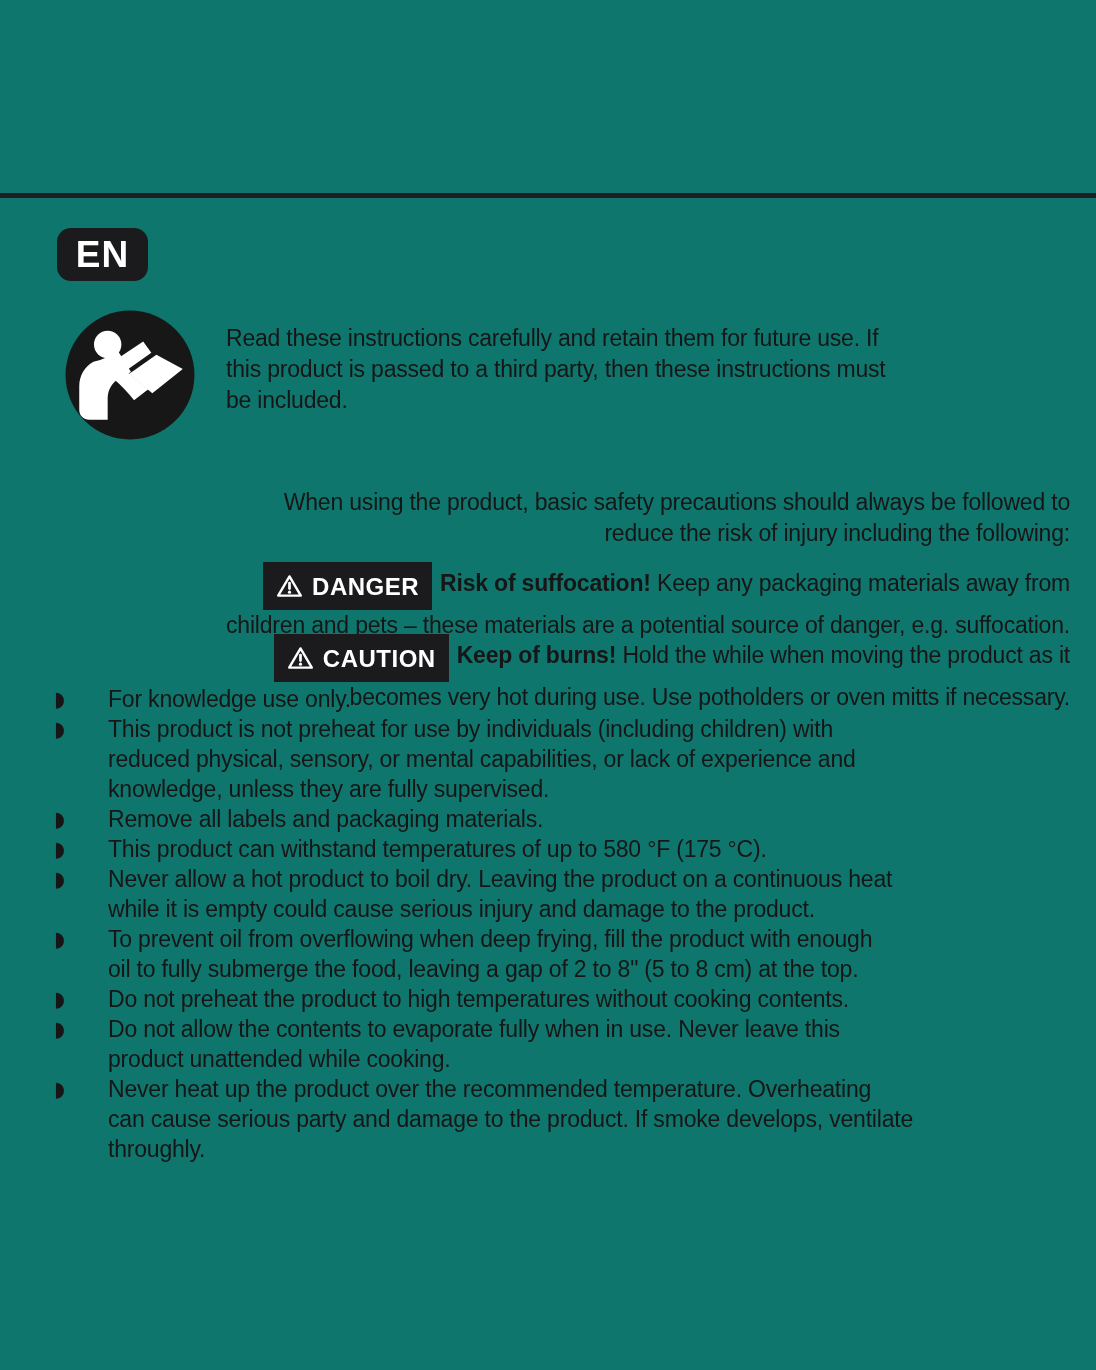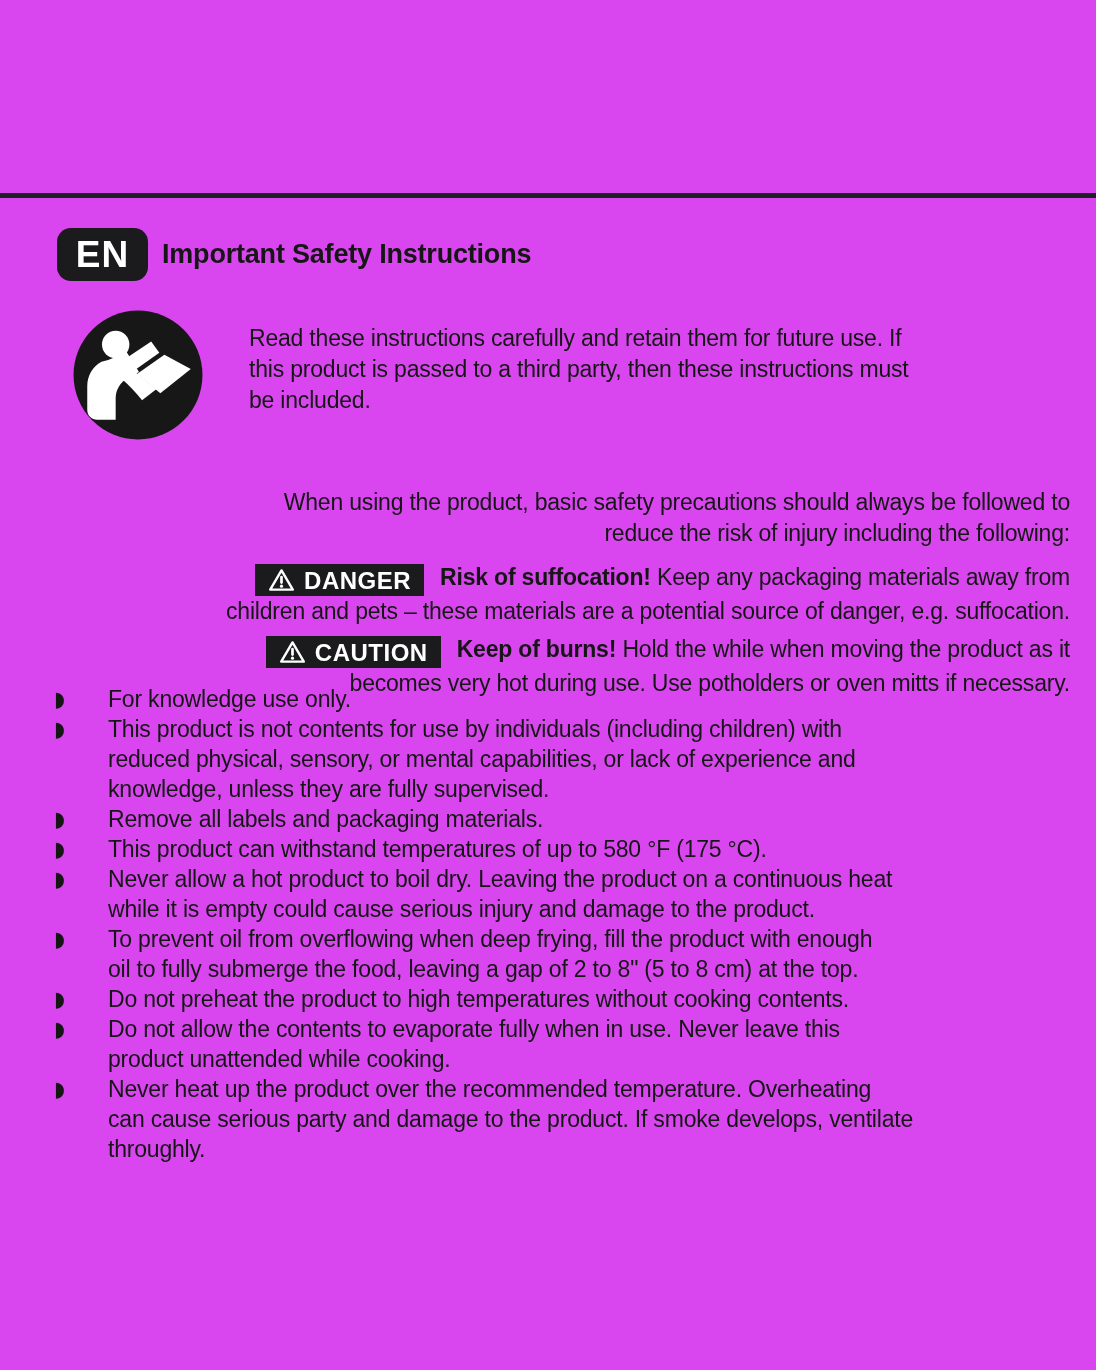--- a/index.html
+++ b/index.html
@@ -1,19 +1,19 @@
 <!DOCTYPE html>
 <html><head>
 <meta charset="utf-8">
 <style>
   html,body{margin:0;padding:0;background:#fff;}
   .page{
     position:relative;
     width:1096px;height:1370px;
-    background:#d946ef;
+    background:#0f766e;
     font-family:"Liberation Sans", sans-serif;
     color:#161616;
     overflow:hidden;
   }
   .top-rule{
     position:absolute;top:193px;left:0;
     width:1096px;height:5px;background:#1f1f23;
   }
   
   .header-row{
@@ -22,40 +22,40 @@
   }
   .en-badge{
     width:91px;height:53px;
     background:#1b1b1d;border-radius:14px;
     color:#fff;font-weight:bold;font-size:37px;letter-spacing:1px;
     display:flex;align-items:center;justify-content:center;
   }
   .doc-title{font-size:27px;font-weight:bold;letter-spacing:-0.2px;}
   
   .icon-row{
-    position:absolute;top:307px;left:70px;
-    display:flex;gap:43px;
+    position:absolute;top:307px;left:62px;
+    display:flex;gap:28px;
   }
   .manual-icon{width:136px;height:136px;flex:none;}
   .read-text{
     padding-top:16px;width:830px;
     font-size:23px;line-height:31px;letter-spacing:-0.2px;
   }
   .para{
     position:absolute;left:54px;width:1016px;
     font-size:23px;line-height:31px;letter-spacing:-0.2px;text-align:right;
   }
   #para-when{top:464px;}
   #para-danger{top:539px;}
   #para-caution{top:611px;}
   .prewrap{white-space:pre-line;}
   .warn-badge{
     display:inline-flex;align-items:center;gap:9px;
     background:#1b1b1d;color:#fff;
-    height:32px;padding:0 13px;margin-right:16px;
+    height:48px;padding:0 13px;margin-right:8px;
     font-weight:bold;font-size:24px;letter-spacing:0.5px;
     vertical-align:-7px;
   }
   .warn-badge svg{display:block;}
   .lead{font-weight:bold;}
   
   .safety-list{
     position:absolute;top:684px;left:54px;width:1016px;
     list-style:none;margin:0;padding:0;
   }
@@ -74,21 +74,20 @@
 <body>
 
 <div class="page">
 
   <div class="top-rule"></div>
 
   <div class="header-row">
     <div class="en-badge">
       <span>EN</span>
     </div>
-    <div class="doc-title">Important Safety Instructions</div>
   </div>
 
   <div class="icon-row">
     <span class="manual-icon">
       <svg viewBox="0 0 134 134" width="136" height="136" aria-hidden="true">
         <circle cx="67" cy="67" r="63.5" fill="#171717"></circle>
         <circle cx="45" cy="37" r="13.5" fill="#fff"></circle>
         <path d="M31 54 c-9 5 -14 14 -14 24 v23 c0 6 4 10 10 10 h18 v-21 c0 -9 5 -16 12 -20 l11 -6 -13 -21 c-7 5 -15 9 -24 11 z" fill="#fff"></path>
         <path d="M56 50 l24 -16 8 11 -24 17 z" fill="#fff"></path>
         <path d="M66 66 l27 -19 26 14 -30 24 z" fill="#fff"></path>
@@ -123,21 +122,21 @@
       </span><strong class="lead">Keep of burns!</strong> <span class="prewrap">Hold the while when moving the product as it
 becomes very hot during use. Use potholders or oven mitts if necessary.</span></p>
 
   <ul class="safety-list">
     <li>
         <span class="bullet">◗</span>
         <span class="li-text prewrap">For knowledge use only.</span>
       </li>
     <li>
         <span class="bullet">◗</span>
-        <span class="li-text prewrap">This product is not contents for use by individuals (including children) with
+        <span class="li-text prewrap">This product is not preheat for use by individuals (including children) with
 reduced physical, sensory, or mental capabilities, or lack of experience and
 knowledge, unless they are fully supervised.</span>
       </li>
     <li>
         <span class="bullet">◗</span>
         <span class="li-text prewrap">Remove all labels and packaging materials.</span>
       </li>
     <li>
         <span class="bullet">◗</span>
         <span class="li-text prewrap">This product can withstand temperatures of up to 580 °F (175 °C).</span>

